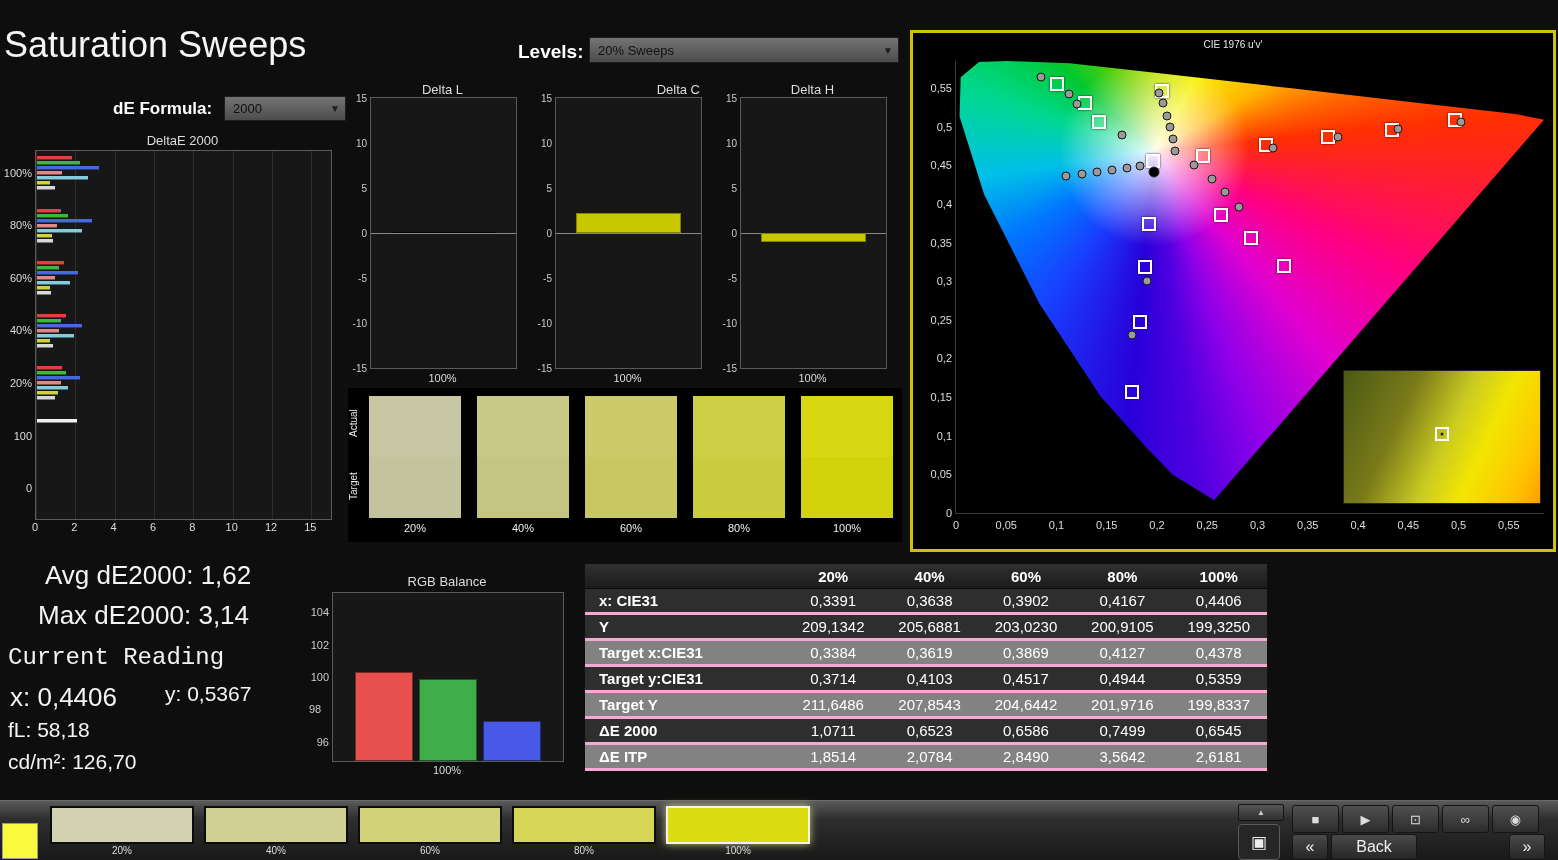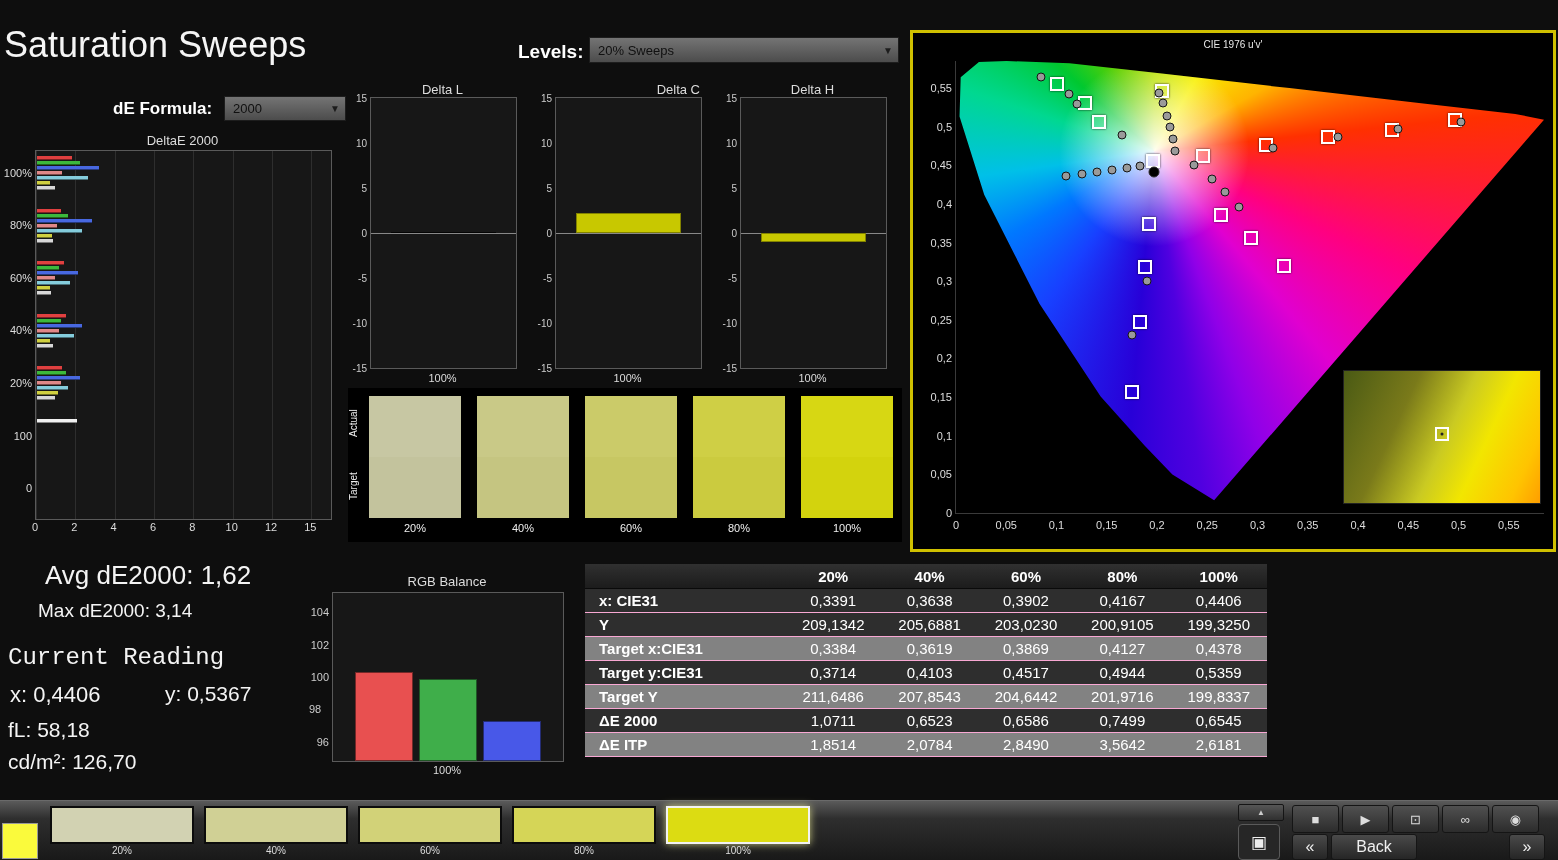--- a/index.html
+++ b/index.html
@@ -58,36 +58,36 @@
   .cie-square{position:absolute;width:10px;height:10px;border:2px solid #fff;transform:translate(-50%,-50%);box-shadow:0 0 2px rgba(0,0,0,.8);}
   .cie-circle{position:absolute;width:7px;height:7px;border-radius:50%;background:#9a9a9a;border:1px solid #161616;transform:translate(-50%,-50%);}
   .cie-wp{position:absolute;width:9px;height:9px;border-radius:50%;background:#000;border:1px solid #2a2a2a;transform:translate(-50%,-50%);}
   .cie-inset{position:absolute;right:3px;bottom:9px;width:196px;height:132px;border:1px solid #222;
     background:linear-gradient(115deg,#4a5a14 0%,#7a7a1a 30%,#caca22 52%,#f2e600 68%,#ffc400 88%,#ff9e00 100%);}
   .inset-marker{position:absolute;left:50%;top:48%;width:10px;height:10px;border:2px solid #fff;transform:translate(-50%,-50%);}
   .inset-marker::after{content:"";position:absolute;left:50%;top:50%;width:3px;height:3px;background:#222;transform:translate(-50%,-50%);border-radius:50%;}
 
   .stat{position:absolute;color:#f4f4f4;}
   #stat-avg{left:45px;top:560px;font-size:26px;}
-  #stat-max{left:38px;top:600px;font-size:19px;}
+  #stat-max{left:38px;top:600px;font-size:26px;}
   #stat-heading{left:8px;top:644px;font-size:24px;font-family:Liberation Mono, monospace;}
-  #stat-x{left:10px;top:682px;font-size:22px;text-align:right;}
+  #stat-x{left:10px;top:682px;font-size:26px;text-align:right;}
   #stat-y{left:165px;top:682px;font-size:21px;}
   #stat-fl{left:8px;top:718px;font-size:21px;}
   #stat-cd{left:8px;top:750px;font-size:21px;}
 
   .rgb-panel{position:absolute;left:332px;top:592px;width:230px;height:168px;border:1px solid #5a5a5a;background:#171717;}
   .rgb-ylab{position:absolute;left:-32px;width:28px;text-align:right;font-size:11px;color:#ccc;transform:translateY(-50%);}
   .rgb-bars{position:absolute;inset:0;display:flex;align-items:flex-end;justify-content:center;gap:6px;padding:0 12px;}
   .rgb-bar{width:58px;box-shadow:inset 0 0 0 1px rgba(0,0,0,.5);}
   #rgb-xlabel{position:absolute;left:332px;top:764px;width:230px;text-align:center;font-size:11px;color:#ddd;}
 
   .results-table{position:absolute;left:585px;top:564px;width:682px;border-collapse:collapse;font-size:15px;}
   .results-table th{background:linear-gradient(#303030,#1c1c1c);color:#fff;font-weight:bold;text-align:center;height:24px;padding:0 6px;border-bottom:1px solid #0a0a0a;}
-  .results-table td{height:23px;padding:0 6px;color:#fff;text-align:center;border-bottom:1px solid #f9a8d4;}
+  .results-table td{height:23px;padding:0 6px;color:#fff;text-align:center;border-bottom:3px solid #f9a8d4;}
   .results-table td.label{text-align:left;font-weight:bold;padding-left:14px;width:180px;}
   .results-table tr.dark td{background:#2e2e2e;}
   .results-table tr.light td{background:#828282;}
 
   .bottom-bar{position:absolute;left:0;top:800px;width:1558px;height:60px;background:linear-gradient(180deg,#5a5a5a 0%,#2e2e2e 30%,#191919 100%);border-top:1px solid #6a6a6a;box-sizing:border-box;}
   .corner-swatch{position:absolute;left:2px;top:22px;width:34px;height:34px;border:1px solid #999;}
   .patch-strip{position:absolute;left:50px;top:5px;display:flex;gap:10px;}
   .patch{width:144px;cursor:pointer;}
   .patch-color{height:38px;border:2px solid #0c0c0c;box-sizing:border-box;}
   .patch.selected .patch-color{border-color:#f2f2f2;box-shadow:0 0 8px rgba(255,255,160,.7);}

